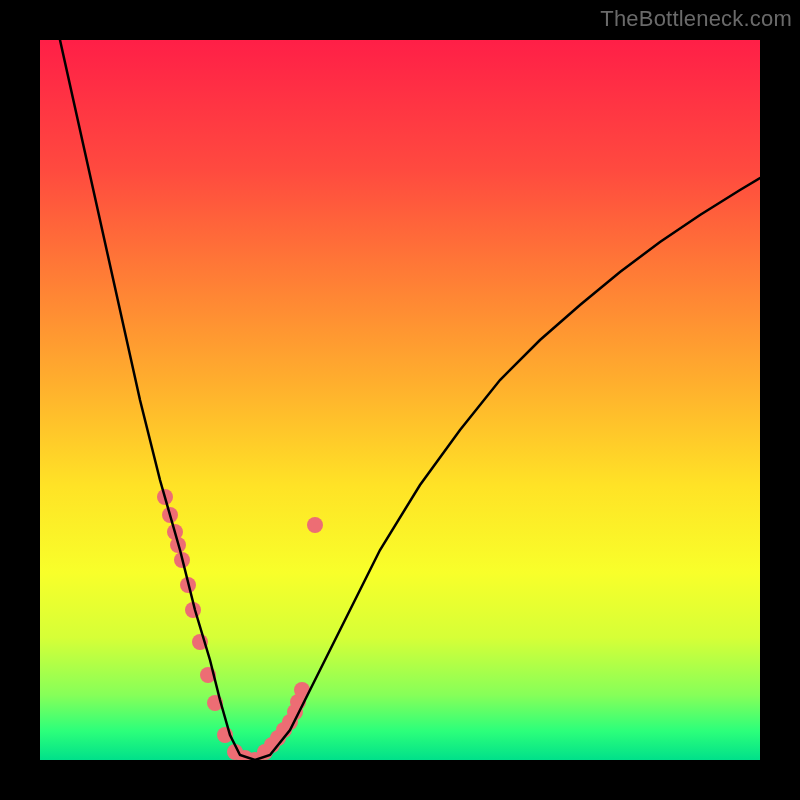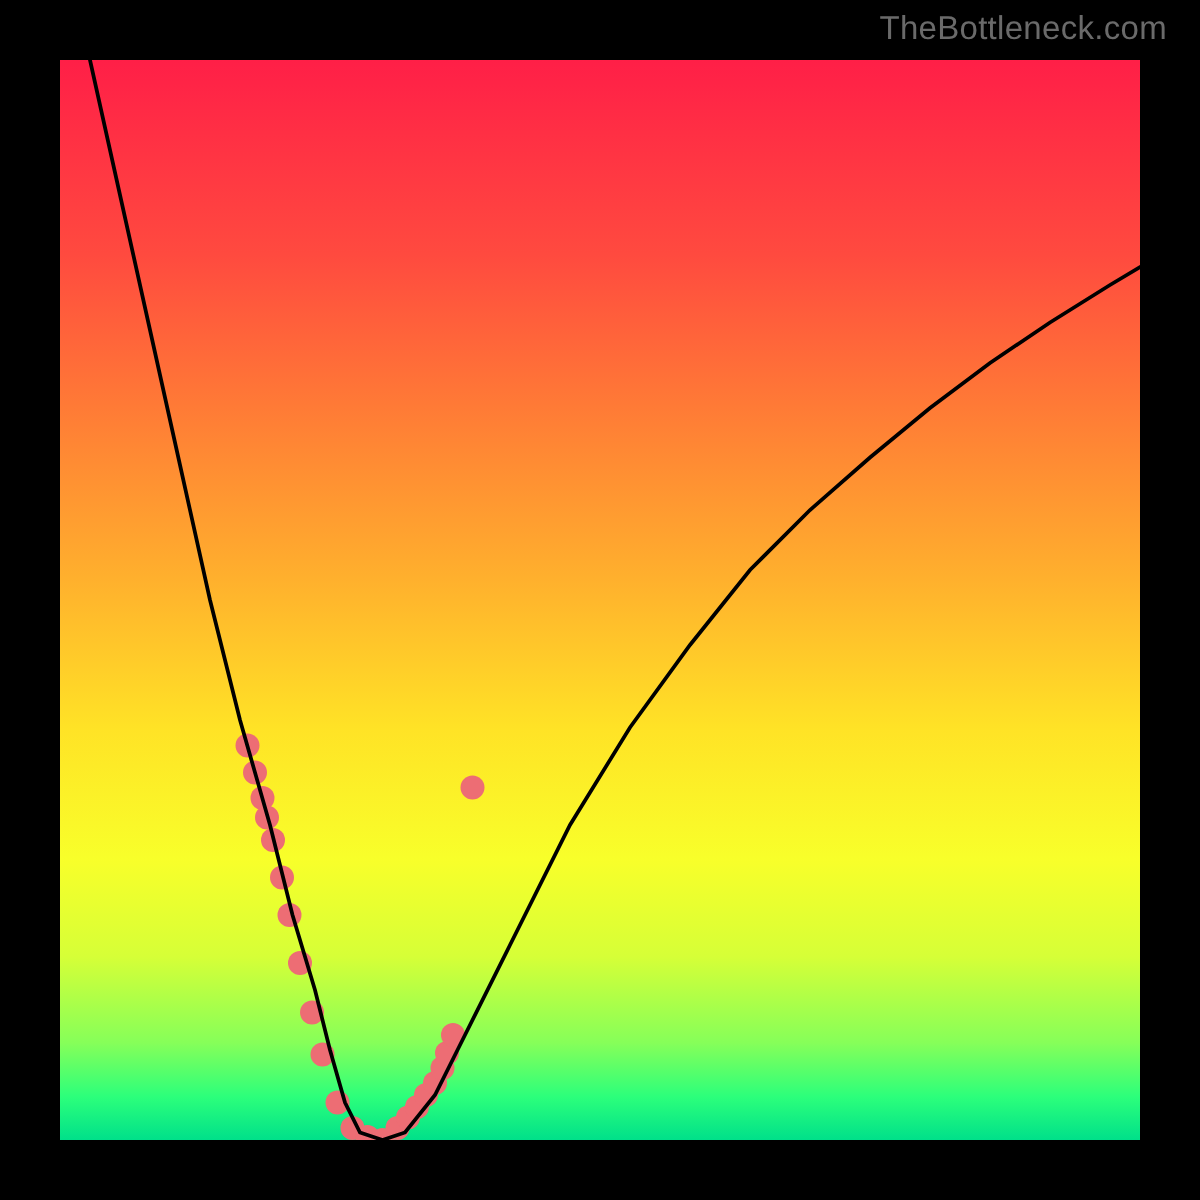--- a/index.html
+++ b/index.html
@@ -35,21 +35,21 @@
       #f8ff2a 74%,
       #d6ff37 83%,
       #86ff59 91%,
       #2cff7b 96%,
       #00e08a 100%
     );
   }
   .watermark {
     position: absolute;
     top: 6px;
-    right: 22px;
+    right: 8px;
     color: #6a6a6a;
     font-size: 22px;
     font-weight: 500;
     letter-spacing: 0.2px;
   }
   svg.curve {
     position: absolute;
     left: 0;
     top: 0;
     width: 720px;

